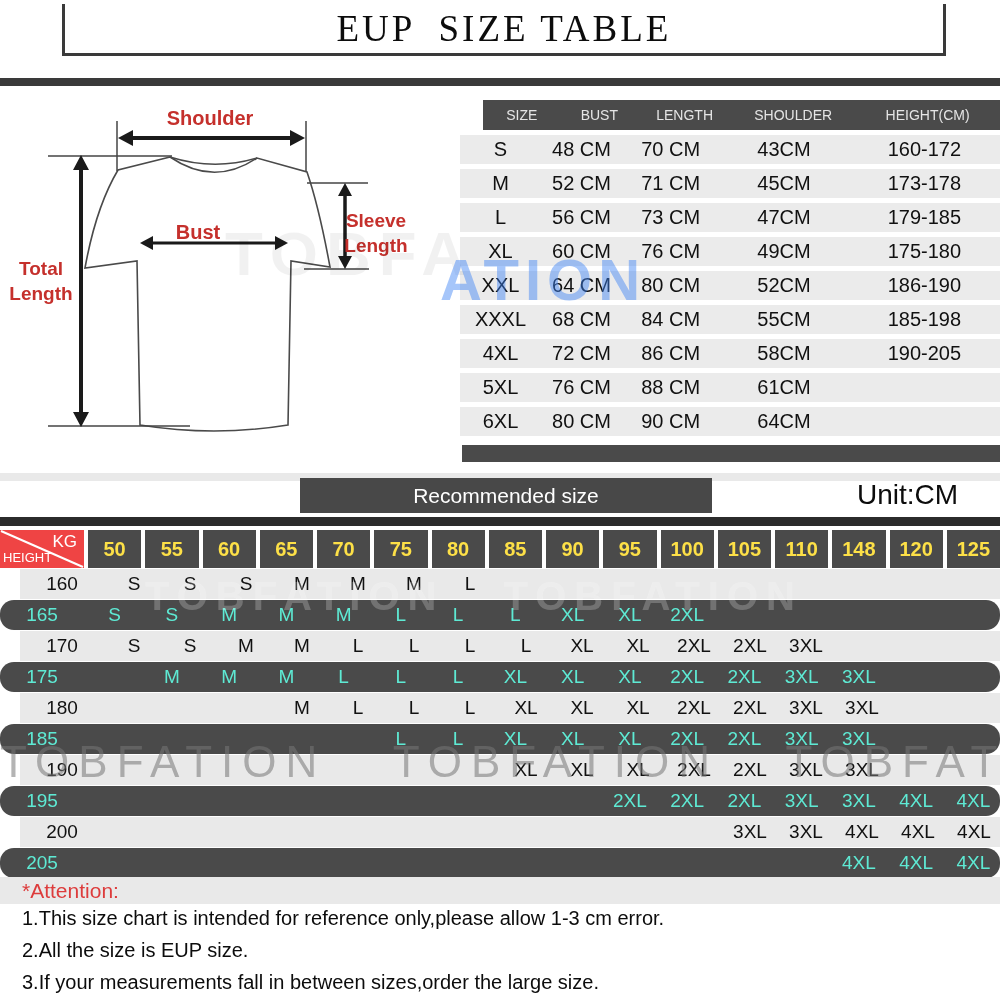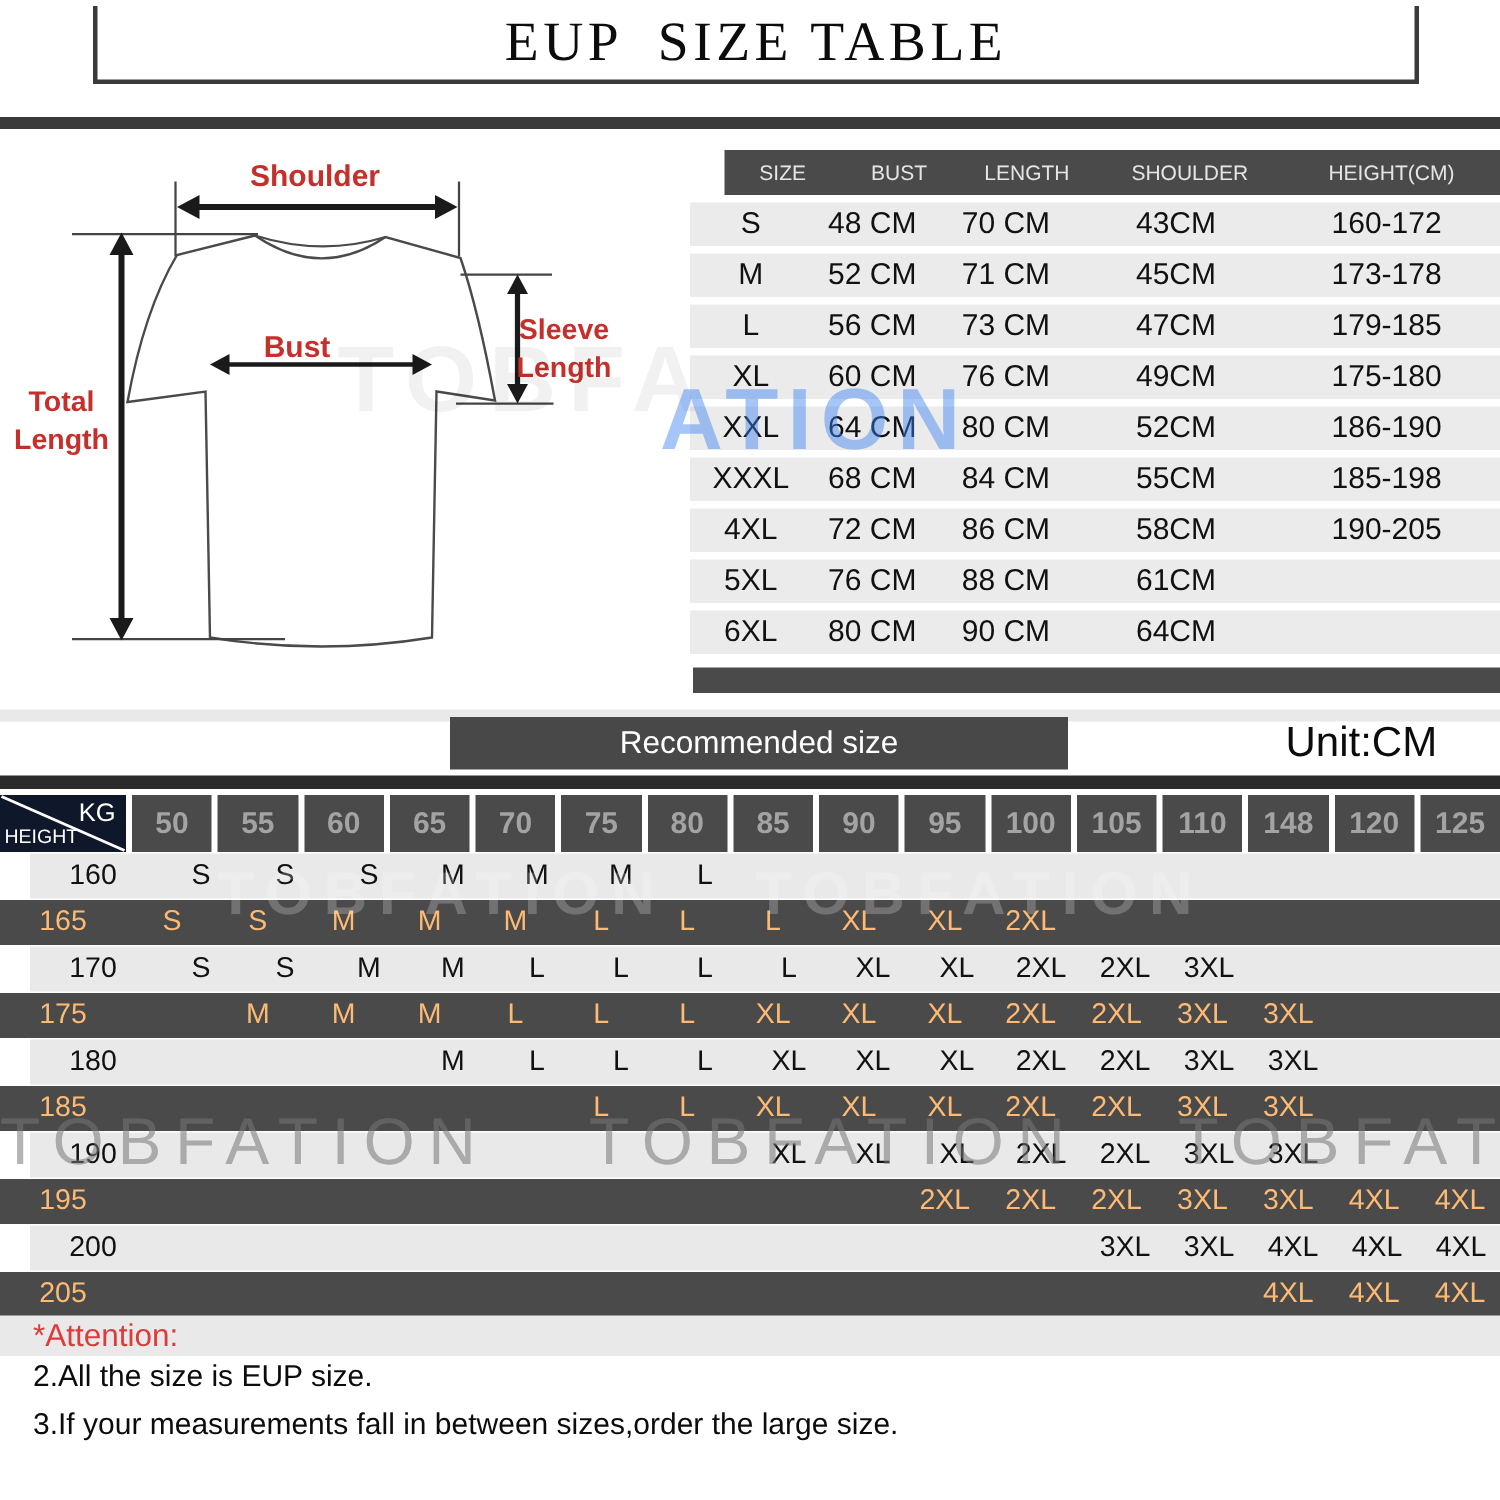--- a/index.html
+++ b/index.html
@@ -34,30 +34,30 @@
   .s-endbar{position:absolute;left:462px;top:445px;width:538px;height:17px;background:#4a4a4a;}
 
   
   .rec-btn{position:absolute;left:300px;top:478px;width:412px;height:35px;background:#484848;
     color:#fff;font-size:21px;display:flex;align-items:center;justify-content:center;}
   .unit{position:absolute;left:857px;top:479px;font-size:28px;color:#0c0c0c;}
 
   
   #matrix{position:absolute;left:0;top:530px;width:1000px;}
   .m-headrow{display:grid;grid-template-columns:84px repeat(16,1fr);column-gap:4px;height:38px;}
-  .m-corner{position:relative;background:#0f172a;color:#fff;text-decoration:underline;}
+  .m-corner{position:relative;background:#ef4444;color:#fff;text-decoration:underline;}
   .m-corner .kg{position:absolute;right:7px;top:2px;font-size:17px;}
   .m-corner .hg{position:absolute;left:3px;bottom:3px;font-size:13px;}
-  .m-head{background:#4a4a4a;color:#a3a3a3;font-size:20px;font-weight:600;
+  .m-head{background:#4a4a4a;color:#fde047;font-size:20px;font-weight:600;
     display:flex;align-items:center;justify-content:center;}
   .m-row{display:grid;grid-template-columns:84px repeat(16,1fr);column-gap:4px;height:30px;
     margin-top:1px;align-items:center;font-size:19px;}
   .m-row div{text-align:center;}
   .m-row.light{background:#e9e9e9;color:#111;margin-left:20px;}
-  .m-row.dark{background:#4a4a4a;color:#fdba74;}
+  .m-row.dark{background:#4a4a4a;color:#5eead4;border-radius:14px;}
 
   
   .att-band{position:absolute;left:0;top:877px;width:1000px;height:27px;background:#e9e9e9;
     display:flex;align-items:center;}
   .att-head{color:#dd3c3c;font-size:21px;margin-left:22px;}
   #notes{position:absolute;left:22px;top:908px;width:950px;}
   .note{font-size:20px;color:#0c0c0c;margin-bottom:12px;line-height:20px;}
 
   
   .wm{position:absolute;font-weight:bold;pointer-events:none;white-space:nowrap;}
@@ -414,20 +414,21 @@
           <div>4XL</div>
           <div>4XL</div>
         </div>
       </div>
   </div>
 
   <div class="att-band">
     <span class="att-head">*Attention:</span>
   </div>
   <div id="notes">
+      <div class="note">1.This size chart is intended for reference only,please allow 1-3 cm error.</div>
       <div class="note">2.All the size is EUP size.</div>
       <div class="note">3.If your measurements fall in between sizes,order the large size.</div>
     </div>
 
   <div class="wm shirt">TOBFA</div>
   <div class="wm table">ATION</div>
   <div class="wm r165">TOBFATION  TOBFATION</div>
   <div class="wm r190">TOBFATION  TOBFATION  TOBFATION</div>
 
 </div>

